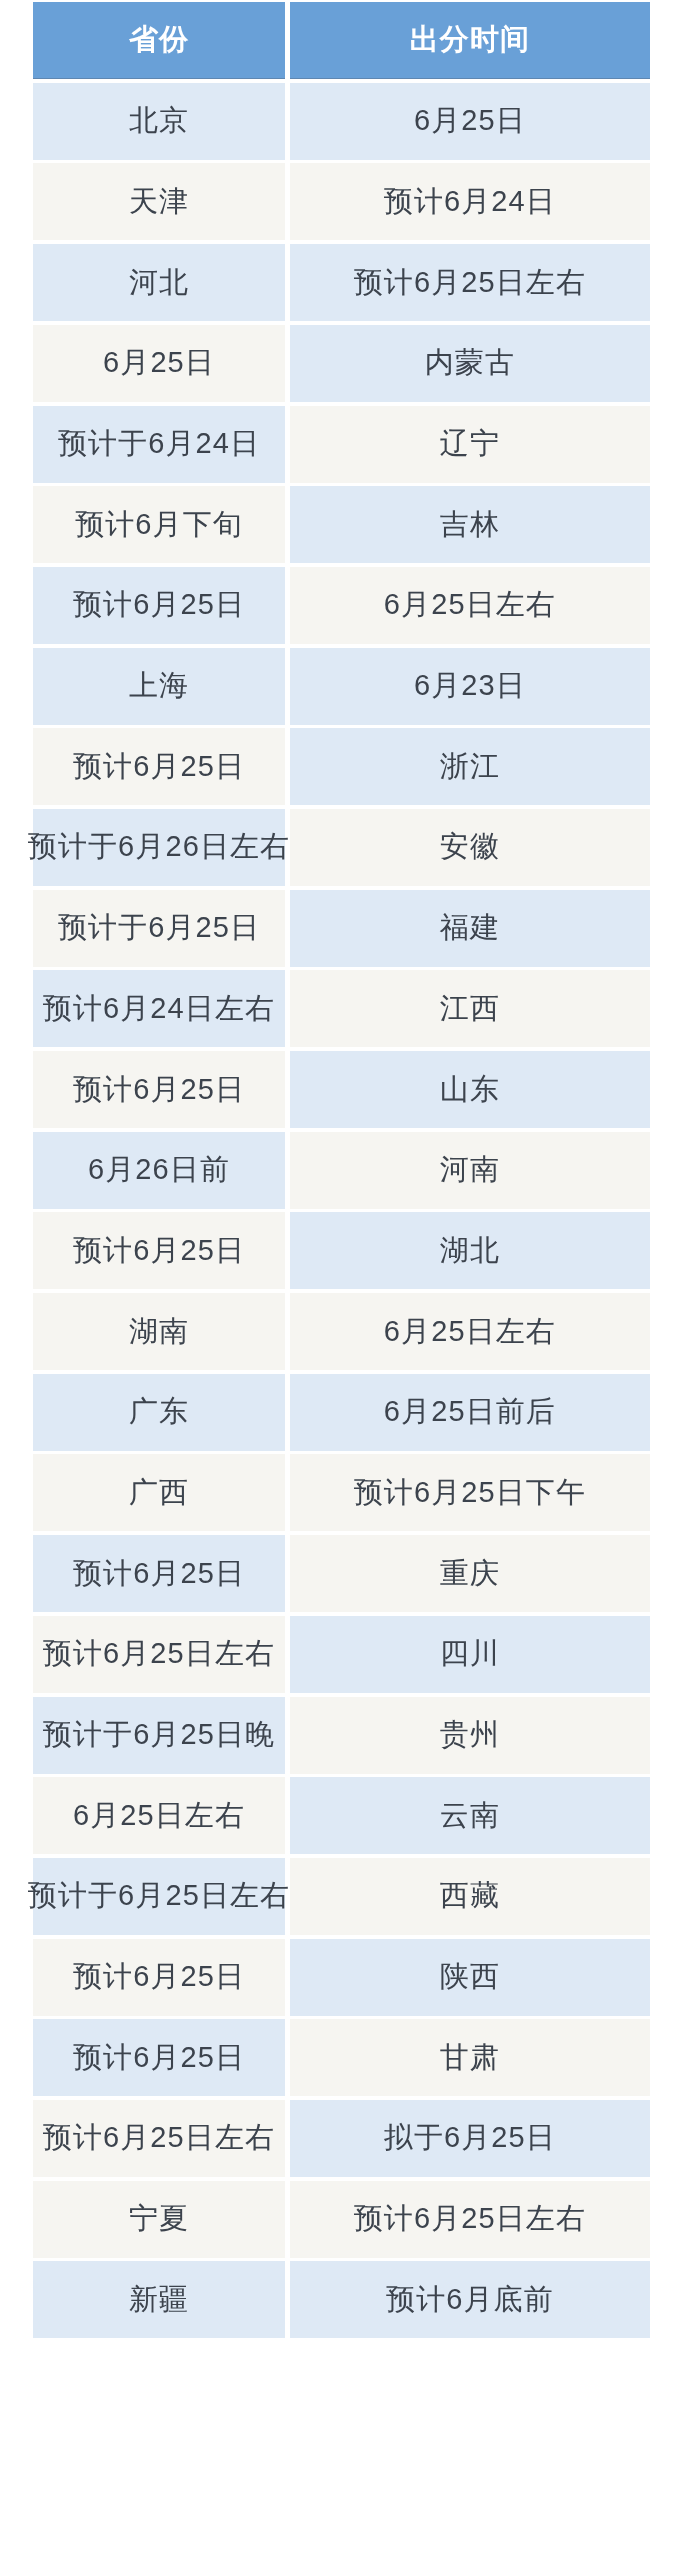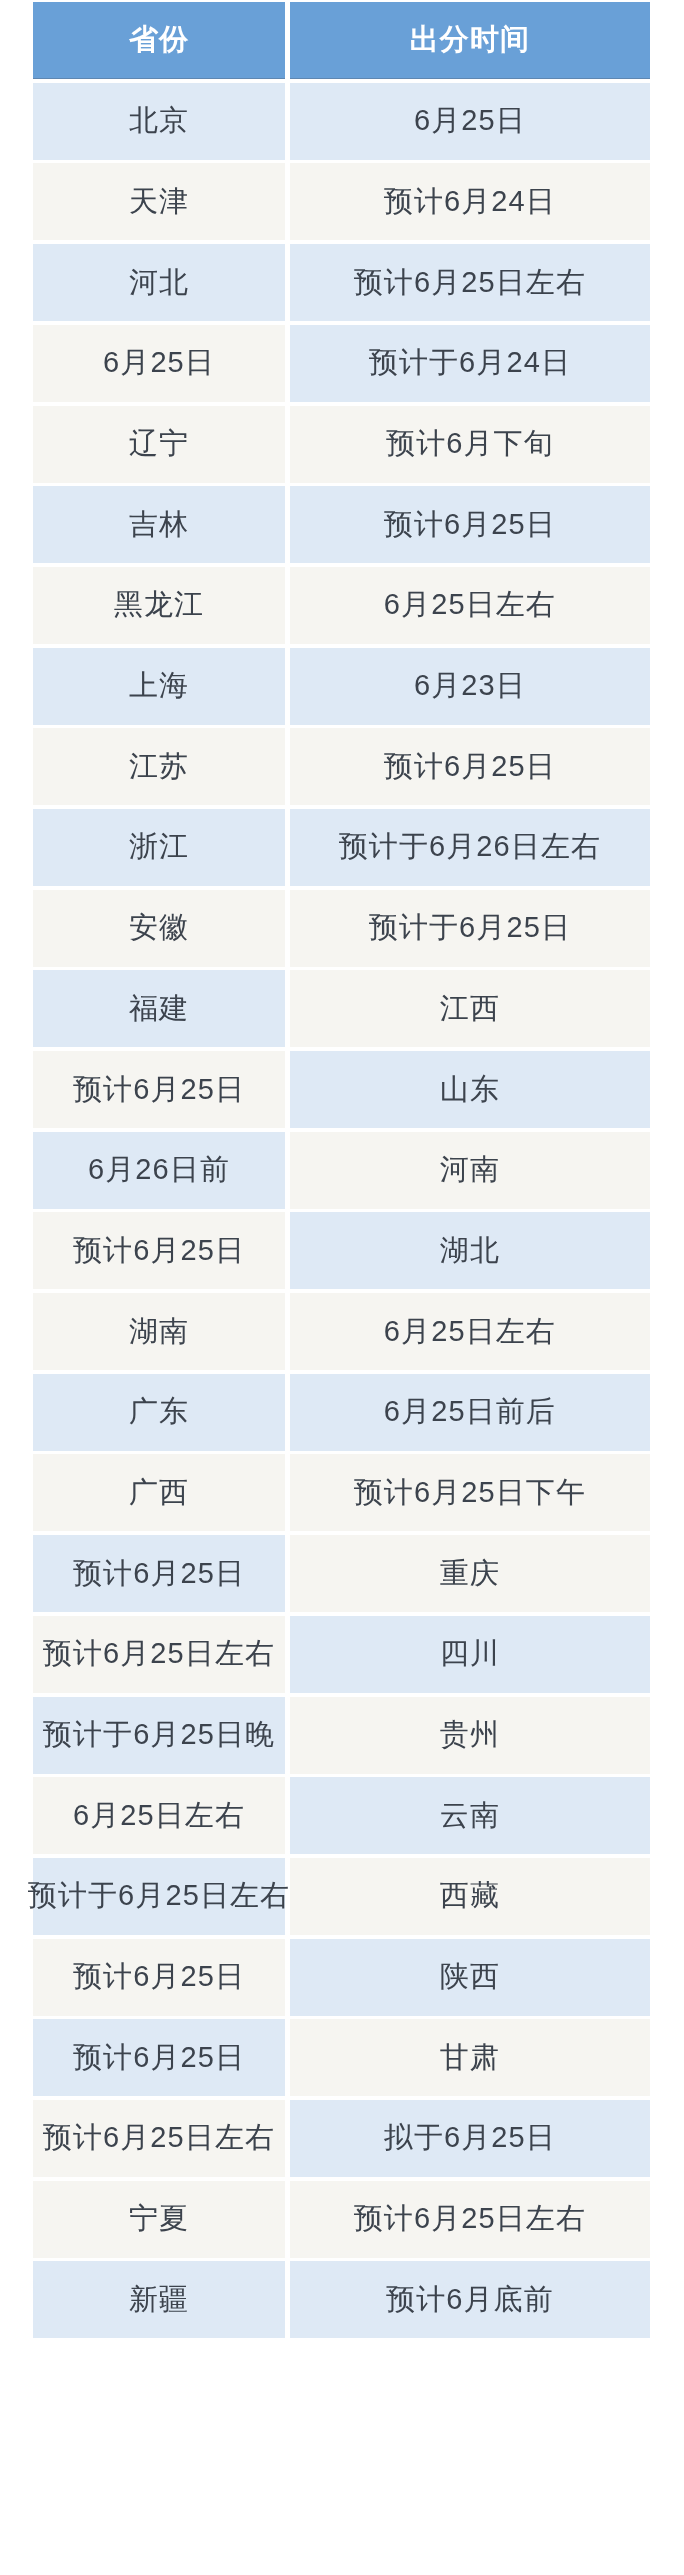--- a/index.html
+++ b/index.html
@@ -54,44 +54,44 @@
   <div class="cell alt-blue">6月25日</div>
 
   <div class="cell alt-white">天津</div>
   <div class="cell alt-white">预计6月24日</div>
 
   <div class="cell alt-blue">河北</div>
   <div class="cell alt-blue">预计6月25日左右</div>
 
   <div class="cell alt-white">6月25日</div>
 
+  <div class="cell alt-blue">内蒙古</div>
   <div class="cell alt-blue">预计于6月24日</div>
 
   <div class="cell alt-white">辽宁</div>
   <div class="cell alt-white">预计6月下旬</div>
 
   <div class="cell alt-blue">吉林</div>
   <div class="cell alt-blue">预计6月25日</div>
 
-  <div class="cell alt-white">黑龙江</div>
   <div class="cell alt-white">6月25日左右</div>
 
   <div class="cell alt-blue">上海</div>
   <div class="cell alt-blue">6月23日</div>
 
-  <div class="cell alt-white">江苏</div>
   <div class="cell alt-white">预计6月25日</div>
 
   <div class="cell alt-blue">浙江</div>
   <div class="cell alt-blue">预计于6月26日左右</div>
 
   <div class="cell alt-white">安徽</div>
   <div class="cell alt-white">预计于6月25日</div>
 
   <div class="cell alt-blue">福建</div>
+  <div class="cell alt-blue">预计6月24日左右</div>
 
   <div class="cell alt-white">江西</div>
   <div class="cell alt-white">预计6月25日</div>
 
   <div class="cell alt-blue">山东</div>
   <div class="cell alt-blue">6月26日前</div>
 
   <div class="cell alt-white">河南</div>
   <div class="cell alt-white">预计6月25日</div>
 

